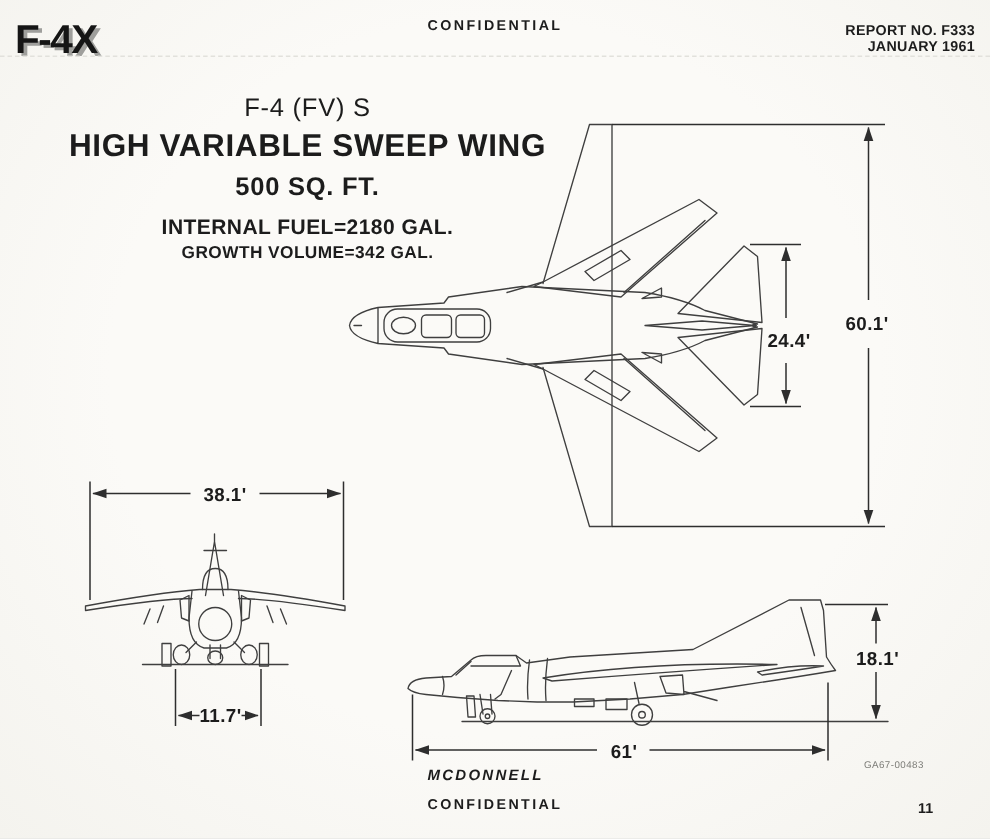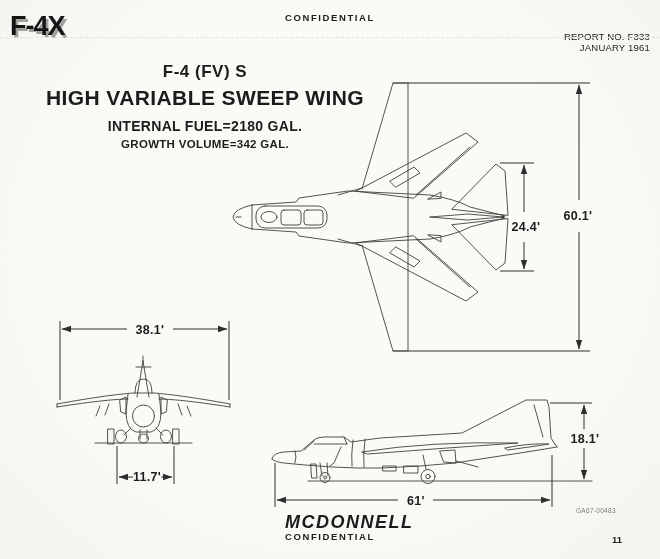--- a/index.html
+++ b/index.html
@@ -10,32 +10,32 @@
     color:#1c1c1c;overflow:hidden;
   }
   .abs{position:absolute;}
   
   .logo-row{left:10px;top:11px;display:flex;align-items:baseline;white-space:nowrap;}
   .logo{font-size:27px;font-weight:900;letter-spacing:-1px;color:#151515;
         text-shadow:2.5px 2.5px 0 #9f9f9c;}
   .logo-tag{font-size:13.5px;font-weight:bold;margin-left:7px;letter-spacing:0.5px;}
   .top-conf{left:0;right:0;top:12px;text-align:center;font-size:9.5px;font-weight:bold;
             letter-spacing:1.6px;}
-  .report-block{right:10px;top:31px;text-align:right;font-size:9.5px;font-weight:normal;
+  .report-block{right:10px;top:15px;text-align:right;font-size:9.5px;font-weight:bold;
                 line-height:1.2;letter-spacing:0.2px;}
   .faint-rule{left:0;top:37px;width:660px;border-top:1px dashed #e2e1dc;}
   
   .title-block{left:35px;top:62px;width:340px;text-align:center;}
-  .t-model{font-size:17px;font-weight:bold;letter-spacing:0.5px;}
+  .t-model{font-size:17px;font-weight:normal;letter-spacing:0.5px;}
   .t-head{font-size:21px;font-weight:900;letter-spacing:0.4px;margin-top:4px;}
   .t-area{font-size:17px;font-weight:bold;margin-top:5px;letter-spacing:0.5px;}
   .t-fuel{font-size:14px;font-weight:bold;margin-top:8px;letter-spacing:0.3px;}
   .t-vol{font-size:11.5px;font-weight:bold;margin-top:4px;letter-spacing:0.3px;}
   
-  .f-company{left:285px;top:512px;font-size:18px;font-weight:900;font-style:italic;
+  .f-company{left:285px;top:512px;font-size:10px;font-weight:900;font-style:italic;
              letter-spacing:1.5px;}
   .f-conf{left:285px;top:531px;font-size:9.5px;font-weight:bold;letter-spacing:1.6px;}
   .f-code{left:576px;top:507px;font-size:6.5px;color:#7d7d78;letter-spacing:0.3px;}
   .f-page{left:612px;top:534px;font-size:9.5px;font-weight:bold;}
   
   svg .ln{stroke:#3f3f3f;stroke-width:0.9;fill:none;stroke-linecap:round;stroke-linejoin:round;}
   svg .dim{stroke:#2e2e2e;stroke-width:1;fill:none;}
   svg text.dlabel{font-family:"Liberation Sans",sans-serif;font-size:12.5px;font-weight:bold;
                   fill:#1c1c1c;text-anchor:middle;letter-spacing:0.3px;}
 </style>
@@ -50,20 +50,21 @@
   <div class="abs top-conf">CONFIDENTIAL</div>
   <div class="abs report-block">
     <div>REPORT NO. F333</div>
     <div>JANUARY 1961</div>
   </div>
   <div class="abs faint-rule"></div>
 
   <div class="abs title-block">
     <div class="t-model">F-4 (FV) S</div>
     <div class="t-head">HIGH VARIABLE SWEEP WING</div>
+    <div class="t-area">500 SQ. FT.</div>
     <div class="t-fuel">INTERNAL FUEL=2180 GAL.</div>
     <div class="t-vol">GROWTH VOLUME=342 GAL.</div>
   </div>
 
   <svg class="abs" style="left:0;top:0;" width="660" height="559" viewBox="0 0 660 559">
     <defs>
       <marker id="arr" markerWidth="10" markerHeight="8" refX="9" refY="4" orient="auto-start-reverse" markerUnits="userSpaceOnUse">
         <path d="M0,0.8 L9.5,4 L0,7.2 Z" fill="#2e2e2e"></path>
       </marker>
     </defs>

